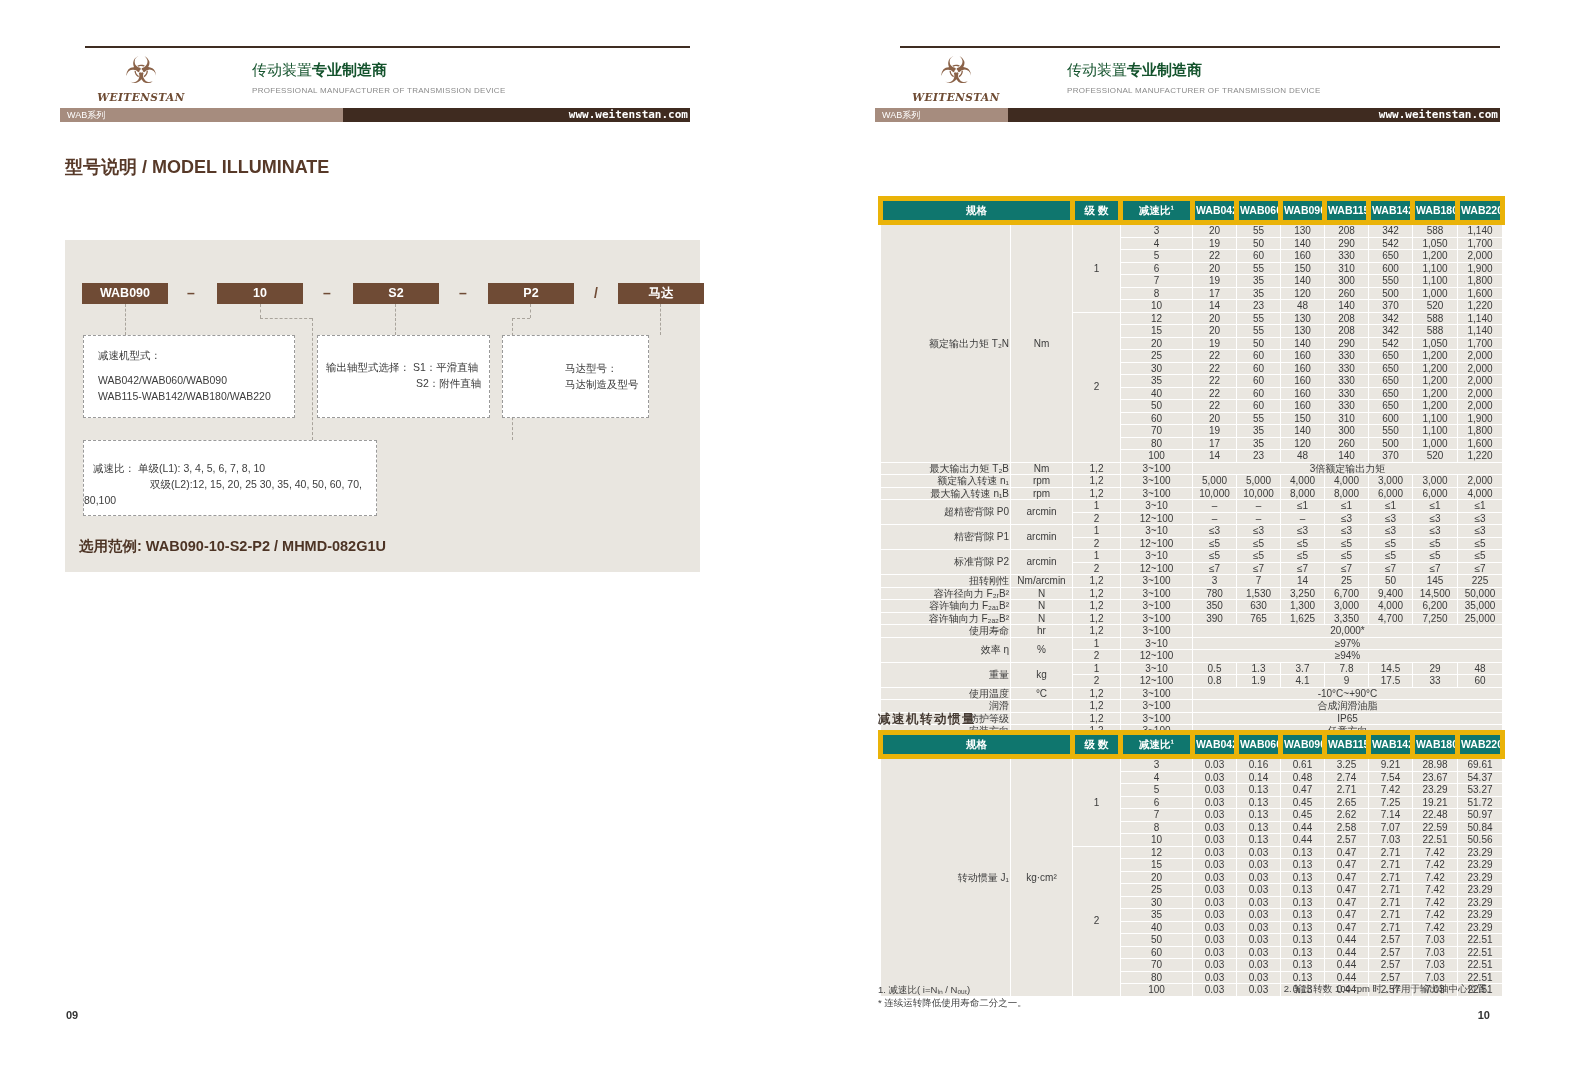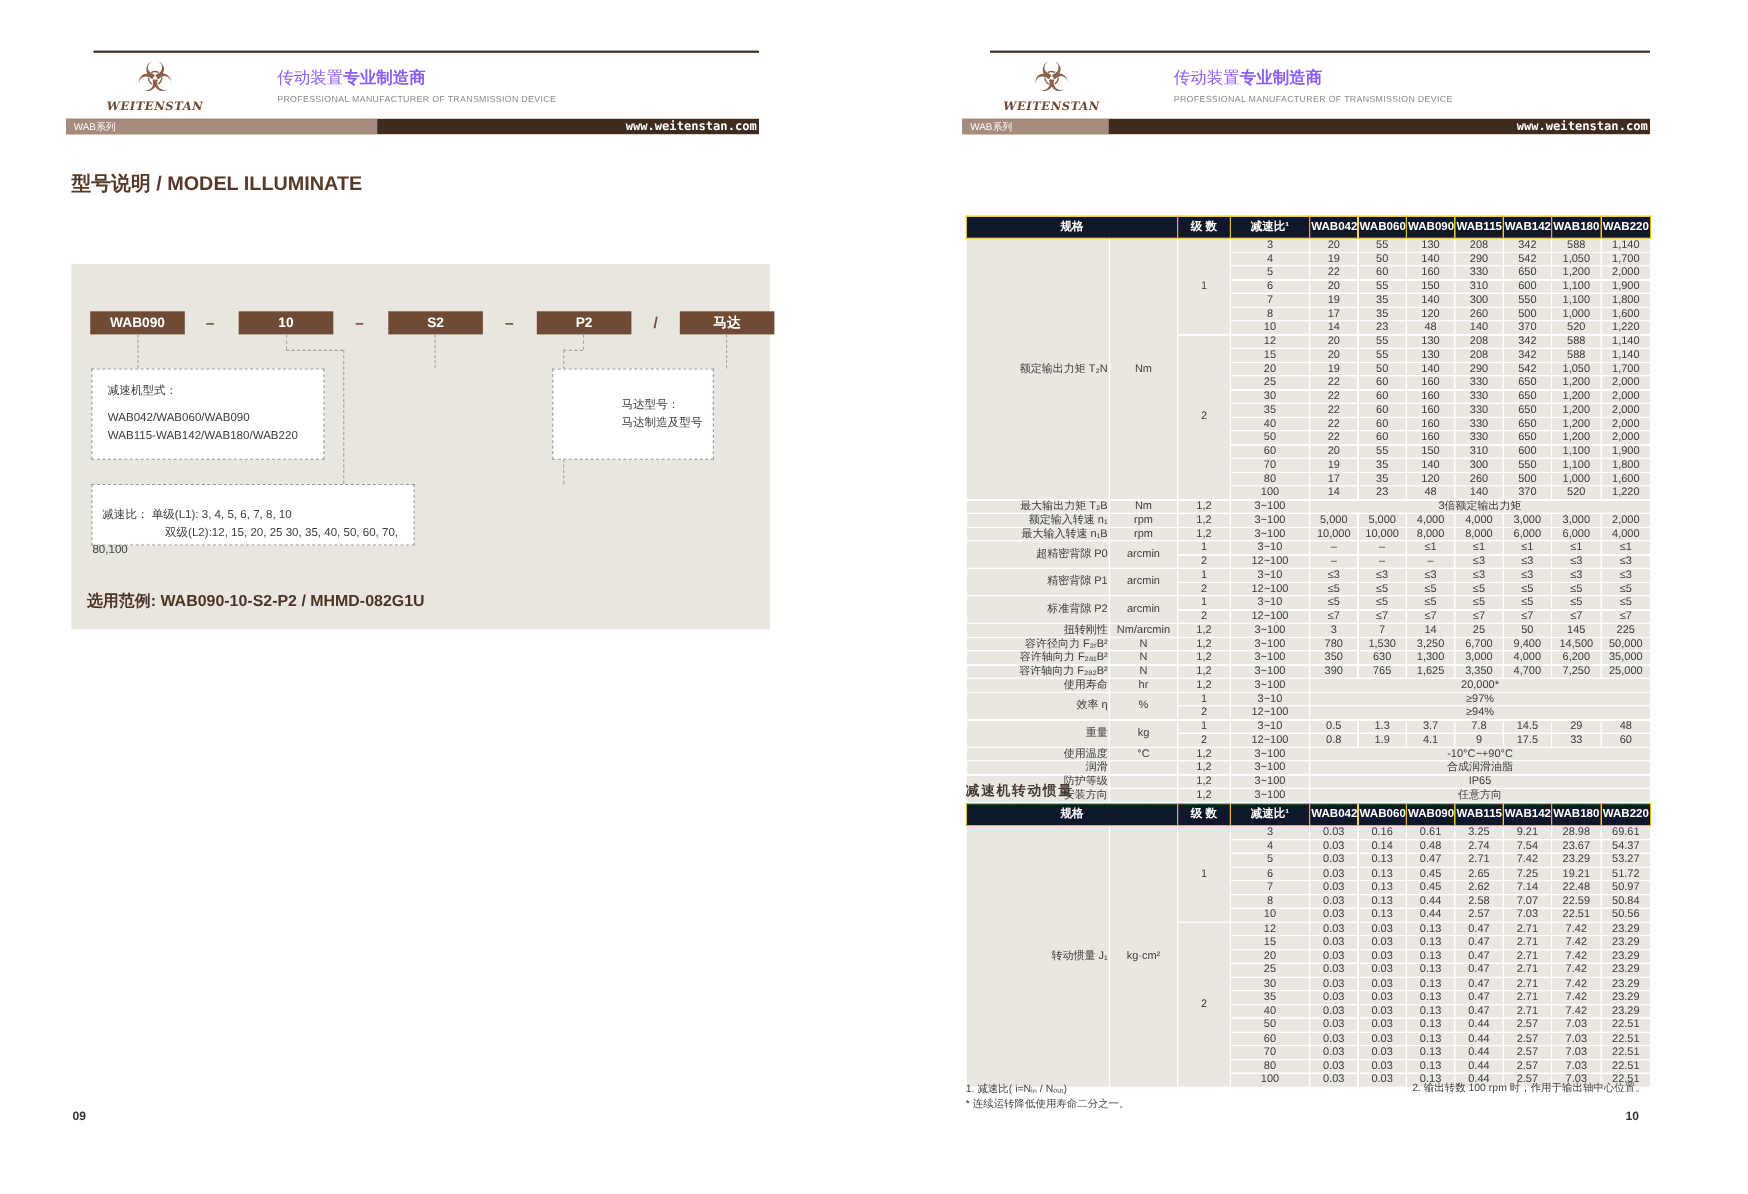--- a/index.html
+++ b/index.html
@@ -7,21 +7,21 @@
   .page{position:absolute;top:0;height:1085px;}
   #pageL{left:60px;width:630px;}
   #pageR{left:875px;width:625px;}
 
   
   .hr-rule{position:absolute;top:46px;left:25px;right:0;height:2px;background:#3f2d22;}
   .logo{position:absolute;top:51px;left:25px;width:112px;text-align:center;}
   .logo-glyph{font-size:37px;line-height:40px;color:#8a6248;}
   .logo-name{font-family:"DejaVu Serif",serif;font-style:italic;font-weight:bold;font-size:10.5px;color:#6e4b33;letter-spacing:.5px;}
   .brand{position:absolute;top:61px;left:192px;}
-  .brand-cn{font-size:15px;color:#8b5cf6;}
+  .brand-cn{font-size:15px;color:#14532d;}
   .brand-cn .bold{font-weight:bold;}
   .brand-en{font-size:8px;color:#8a8a8a;letter-spacing:.3px;margin-top:6px;}
   .bar{position:absolute;top:108px;left:0;right:0;height:14px;background:#3f2b20;}
   .bar-series{position:absolute;left:0;top:0;bottom:0;background:#a68c7e;color:#fff;font-size:9px;line-height:14px;padding-left:7px;box-sizing:border-box;}
   #pageL .bar-series{width:283px;}
   #pageR .bar-series{width:133px;}
   .bar-url{position:absolute;right:2px;top:0;color:#fff;font-family:"DejaVu Sans Mono",monospace;font-weight:bold;font-size:11px;line-height:14px;}
 
   .page-title{position:absolute;top:155px;left:5px;font-size:18px;font-weight:bold;color:#573928;}
 
@@ -33,35 +33,35 @@
   .connh{position:absolute;height:0;border-top:1px dashed #a9a49c;}
   .callout{position:absolute;background:#fff;border:1px dashed #9a9a9a;font-size:10.5px;color:#3c3c3c;box-sizing:border-box;}
   .callout div{line-height:16px;}
   .co1{left:18px;top:95px;width:212px;height:83px;padding:11px 0 0 14px;}
   .co1 .t{margin-bottom:9px;}
   .co2{left:252px;top:95px;width:173px;height:83px;padding-top:23px;}
   .co2 .l1{text-indent:8px;}
   .co2 .l2{text-indent:98px;}
   .co3{left:437px;top:95px;width:147px;height:83px;padding-top:24px;}
   .co3 div{text-indent:62px;}
-  .co4{left:18px;top:200px;width:294px;height:56px;padding-top:19px;}
+  .co4{left:18px;top:200px;width:294px;height:76px;padding-top:19px;}
   .co4 .l1{text-indent:9px;}
   .co4 .l2{text-indent:66px;}
   .co5{left:325px;top:200px;width:293px;height:76px;padding-top:15px;}
   .co5 .l1{text-indent:88px;}
   .co5 .l2{text-indent:131px;}
   .co5 .l3{text-indent:131px;}
   .example{position:absolute;left:14px;top:297px;font-size:14.5px;font-weight:bold;color:#4d3425;}
 
   
   .rtable{position:absolute;left:3px;border-collapse:collapse;table-layout:fixed;width:622px;}
   #t1{top:196px;}
   #t2{top:730px;}
   .rtable td{border:1px solid #fff;background:#eae7e1;font-size:10px;color:#3b3b3b;text-align:center;height:11px;line-height:11.5px;padding:0 1px;white-space:nowrap;overflow:hidden;}
-  .rtable td.hd{background:#0f172a;color:#fff;font-size:10.5px;height:19px;line-height:19px;font-weight:bold;border:1px solid #eab308;}
+  .rtable td.hd{background:#0f766e;color:#fff;font-size:10.5px;height:19px;line-height:19px;font-weight:bold;border:5px solid #eab308;}
   .rtable td.lbl{text-align:right;padding-left:12px;}
   .rtable tr.sep td{border-top:1px solid #8fbfb7;}
   .t2-title{position:absolute;top:711px;left:3px;font-size:12.5px;font-weight:bold;color:#463b33;letter-spacing:1.5px;}
   .fn{position:absolute;font-size:9.5px;font-weight:normal;color:#3f3f3f;}
   .fn1{top:983px;left:3px;}
   .fn1b{top:997px;left:3px;}
   .fn2{top:983px;right:4px;}
   .pn{position:absolute;top:1009px;font-size:11px;font-weight:bold;color:#333;}
   #pageL .pn{left:6px;}
   #pageR .pn{right:10px;}
@@ -105,20 +105,24 @@
     <div class="conn" style="left:330px;top:64px;height:31px"></div>
     <div class="conn" style="left:465px;top:64px;height:14px"></div>
     <div class="connh" style="left:447px;top:78px;width:18px"></div>
     <div class="conn" style="left:447px;top:78px;height:122px"></div>
     <div class="conn" style="left:595px;top:64px;height:31px"></div>
 
     <div class="callout co1">
       <div class="t">减速机型式：</div>
       <div>WAB042/WAB060/WAB090</div>
       <div>WAB115-WAB142/WAB180/WAB220</div>
+    </div>
+    <div class="callout co2">
+      <div class="l1">输出轴型式选择： S1：平滑直轴</div>
+      <div class="l2">S2：附件直轴</div>
     </div>
     <div class="callout co3">
       <div>马达型号：</div>
       <div>马达制造及型号</div>
     </div>
     <div class="callout co4">
       <div class="l1">减速比： 单级(L1): 3, 4, 5, 6, 7, 8, 10</div>
       <div class="l2">双级(L2):12, 15, 20, 25 30, 35, 40, 50, 60, 70, 80,100</div>
     </div>
 

